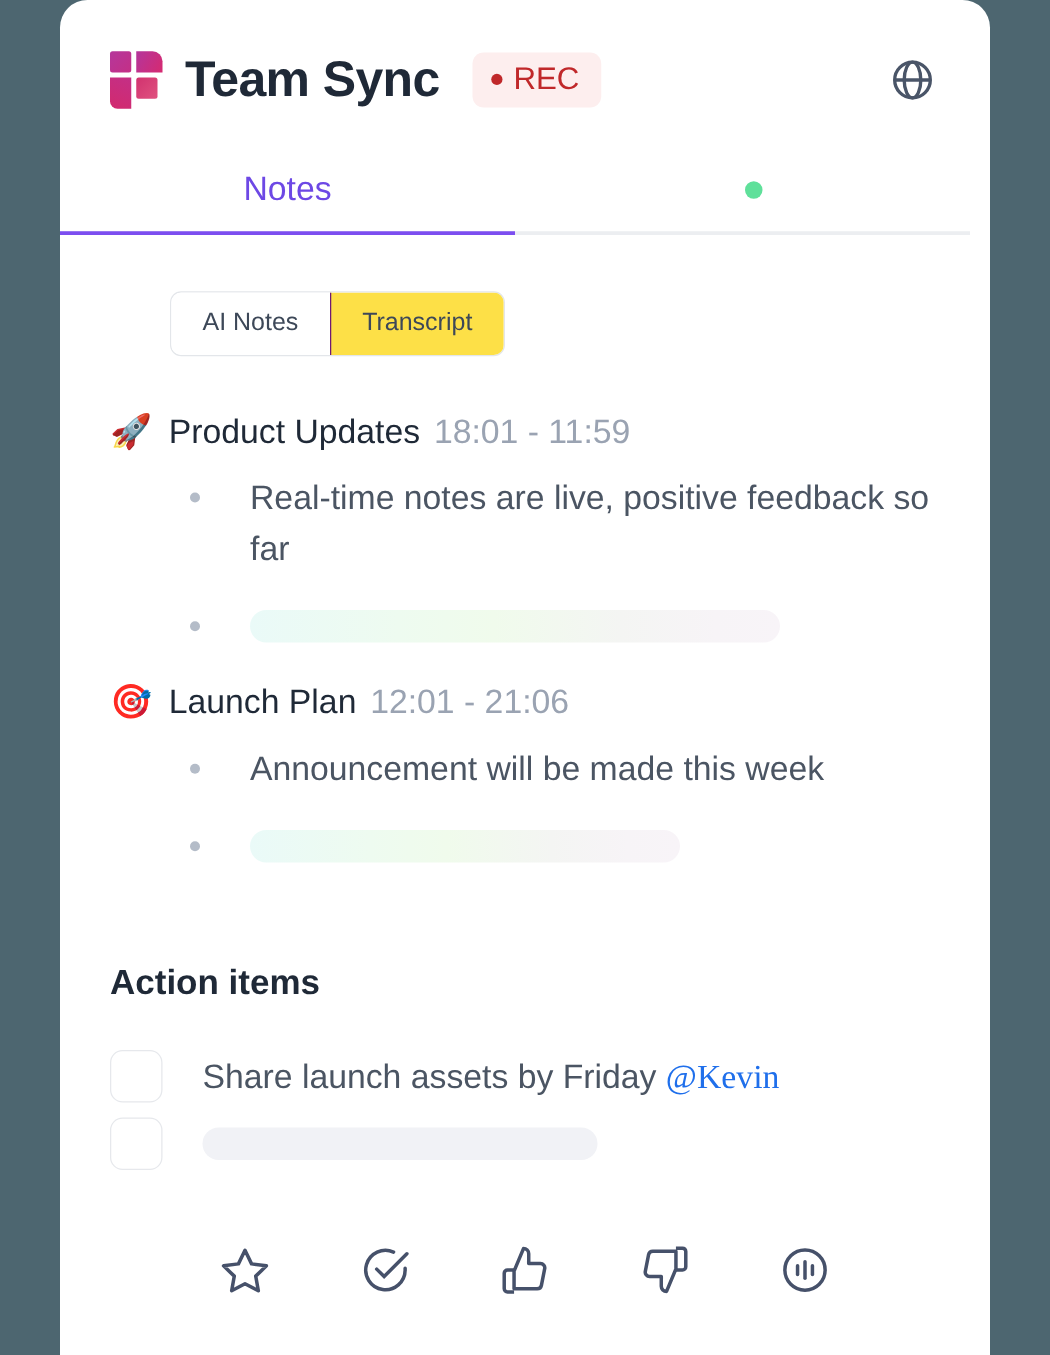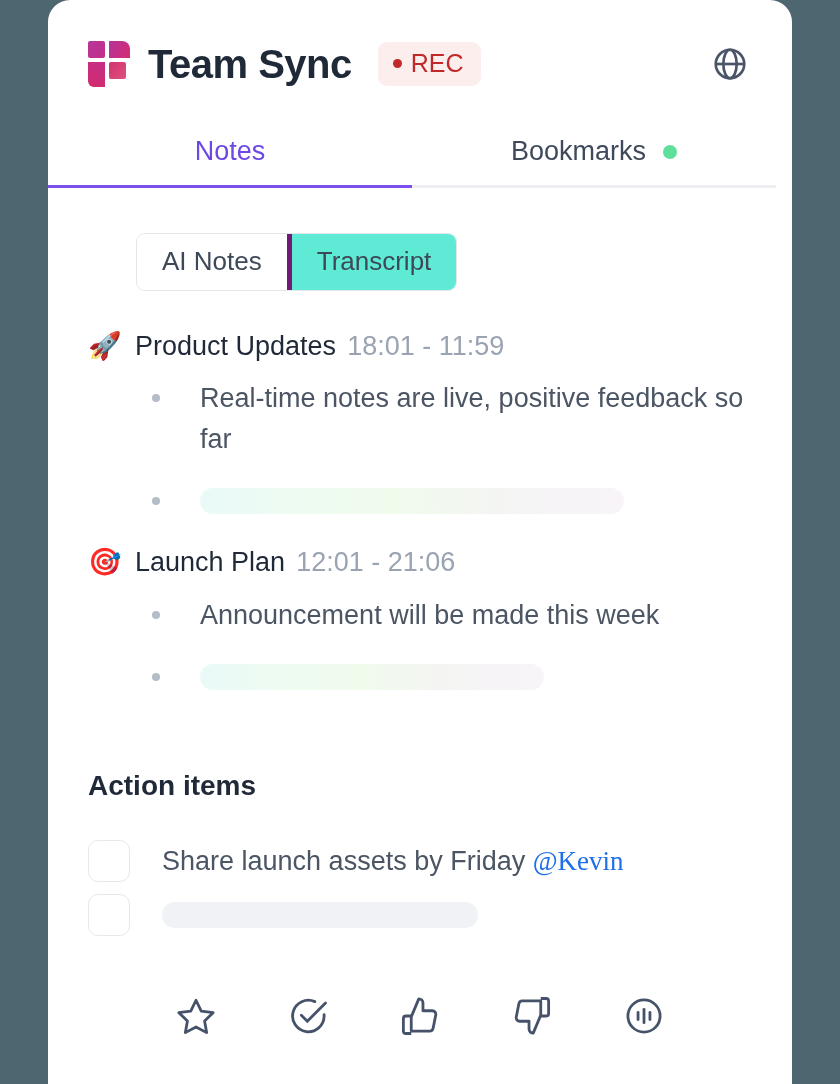--- a/index.html
+++ b/index.html
@@ -148,28 +148,28 @@
   .segmented {
     position: absolute;
     left: 88px; top: 233px;
     display: flex;
     border: 1px solid #e3e6ea;
     border-radius: 9px;
     overflow: hidden;
     background: #ffffff;
   }
   .seg {
-    font-size: 26px;
+    font-size: 20px;
     color: #3d4858;
     padding: 14px 25px 16px 25px;
     line-height: 1;
     white-space: nowrap;
   }
   .seg.on   { background: #ffffff; }
-  .seg.off  { background: #5eead4; border-left: 5px solid #701a75; }
+  .seg.off  { background: #fde047; border-left: 1px solid #701a75; }
 
   
   .notes {
     position: absolute;
     left: 0; top: 330px;
     width: 744px;
     padding: 0 40px 0 40px;
     box-sizing: border-box;
   }
   .section { margin-bottom: 32px; }
@@ -310,21 +310,20 @@
         <ellipse cx="12" cy="12" rx="4.2" ry="9"></ellipse>
       </svg>
     </div>
   </div>
 
   <div class="tabs">
     <div class="tab active">
       <span>Notes</span>
     </div>
     <div class="tab">
-      <span>Bookmarks</span>
       <span class="tab-dot"></span>
     </div>
   </div>
 
   <div class="segmented">
     <div class="seg on">
       <span>AI Notes</span>
     </div>
     <div class="seg off">
       <span>Transcript</span>

